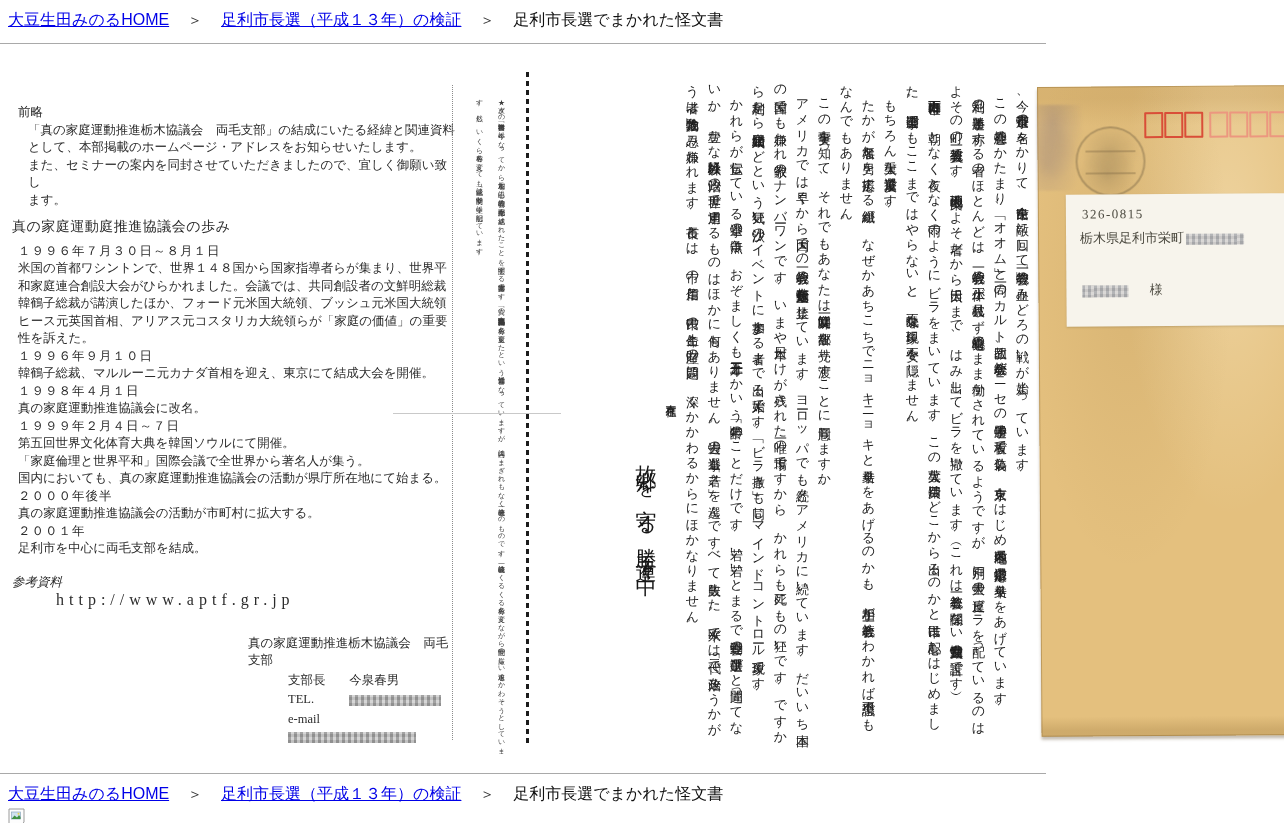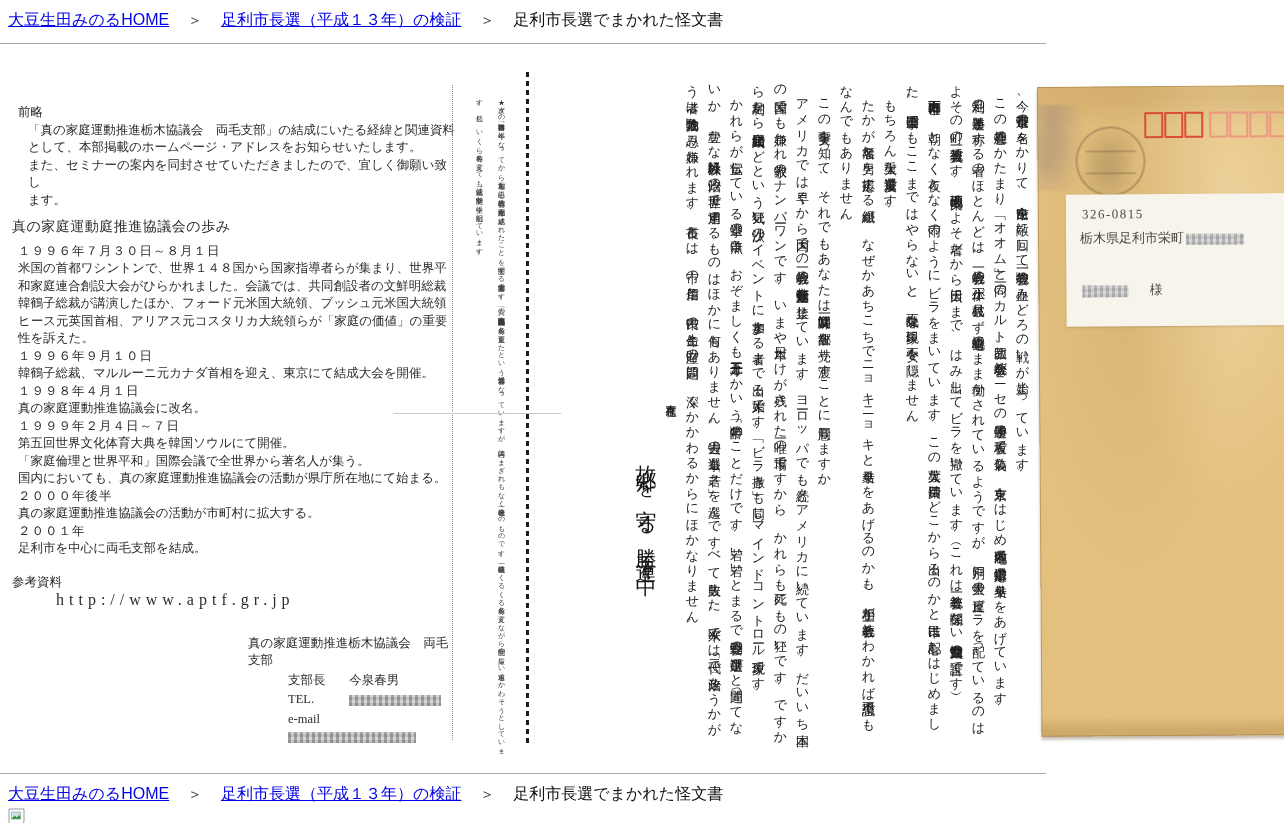--- a/index.html
+++ b/index.html
@@ -19,21 +19,21 @@
   
   .memo{
     position:absolute;left:10px;top:60px;width:448px;
     font-family:"Liberation Serif",serif;font-size:12.5px;line-height:17.5px;color:#2b2b2b;
   }
   .memo-opening{margin-left:8px;}
   .memo-intro-line{margin-left:18px;}
   .memo-heading{margin:9px 0 7px 2px;font-size:14px;font-weight:normal;letter-spacing:.5px;}
   .tl-date{margin-left:8px;letter-spacing:1px;}
   .tl-body{margin-left:8px;white-space:pre-line;}
-  .memo-ref{margin-top:16px;margin-left:2px;}
+  .memo-ref{margin-top:16px;margin-left:2px;font-style:italic;}
   .memo-hp{margin-left:2px;}
   .memo-url{margin-left:46px;letter-spacing:5px;font-size:16px;}
   .memo-sig{margin-top:26px;margin-left:238px;}
   .memo-sig-row{padding-left:40px;margin-top:2px;}
   .memo-sig-row .lbl{display:inline-block;min-width:58px;}
   .redacted{
     display:inline-block;width:92px;height:11px;vertical-align:middle;opacity:.85;
     background-image:
       repeating-linear-gradient(90deg, rgba(70,70,70,.55) 0 3px, rgba(175,175,175,.5) 3px 6px),
       repeating-linear-gradient(0deg, rgba(95,95,95,.4) 0 3px, rgba(205,205,205,.35) 3px 6px);

